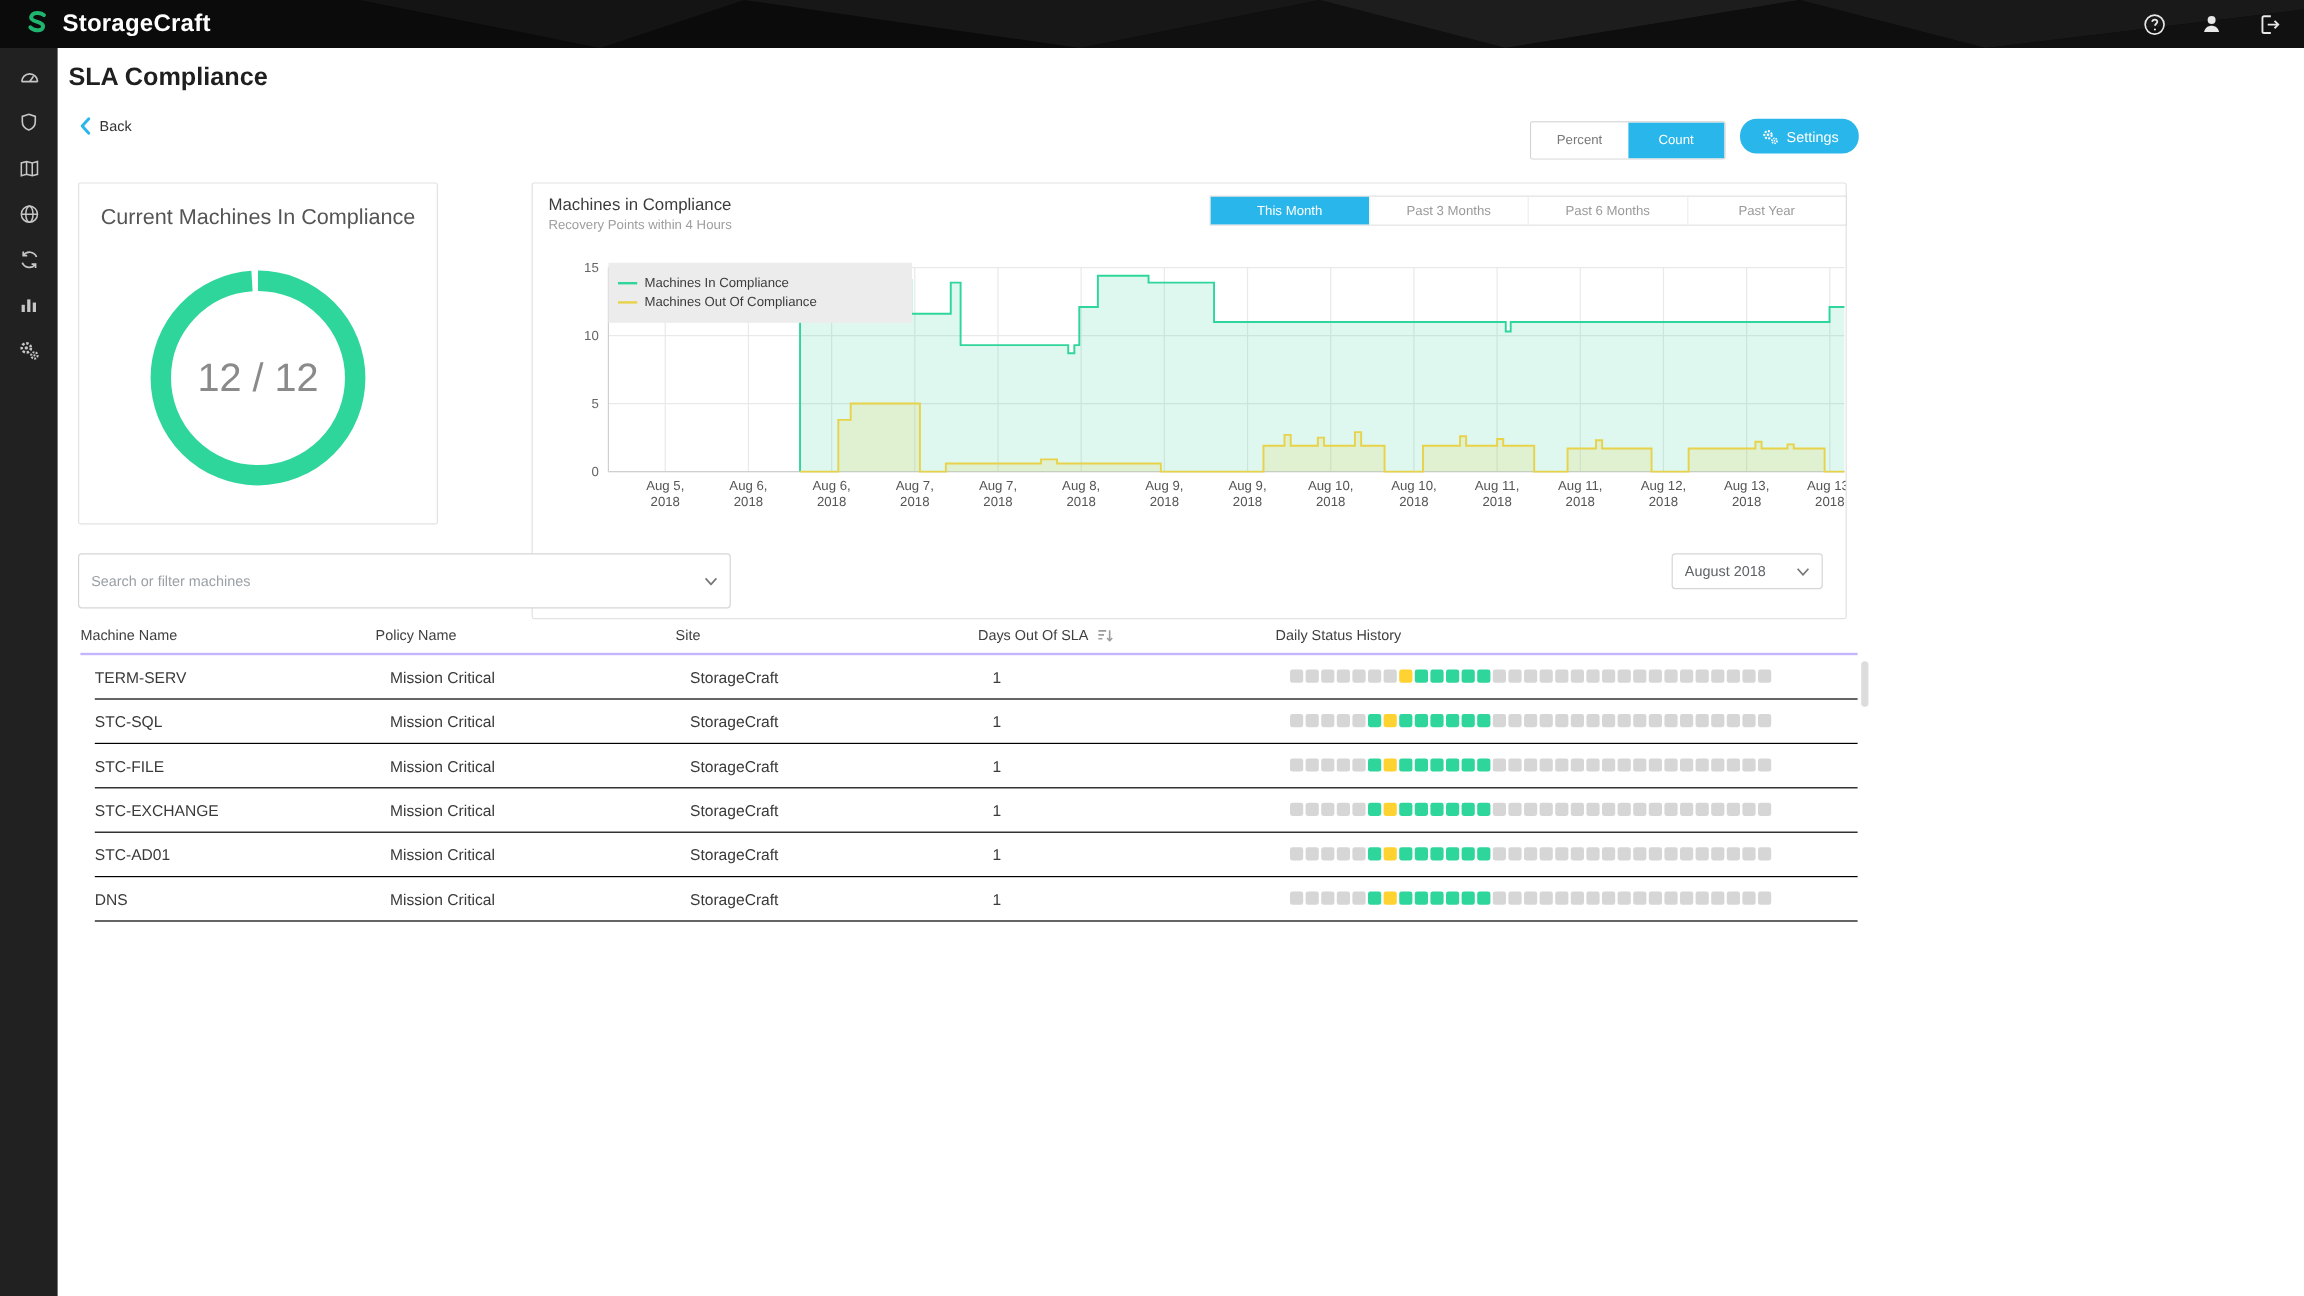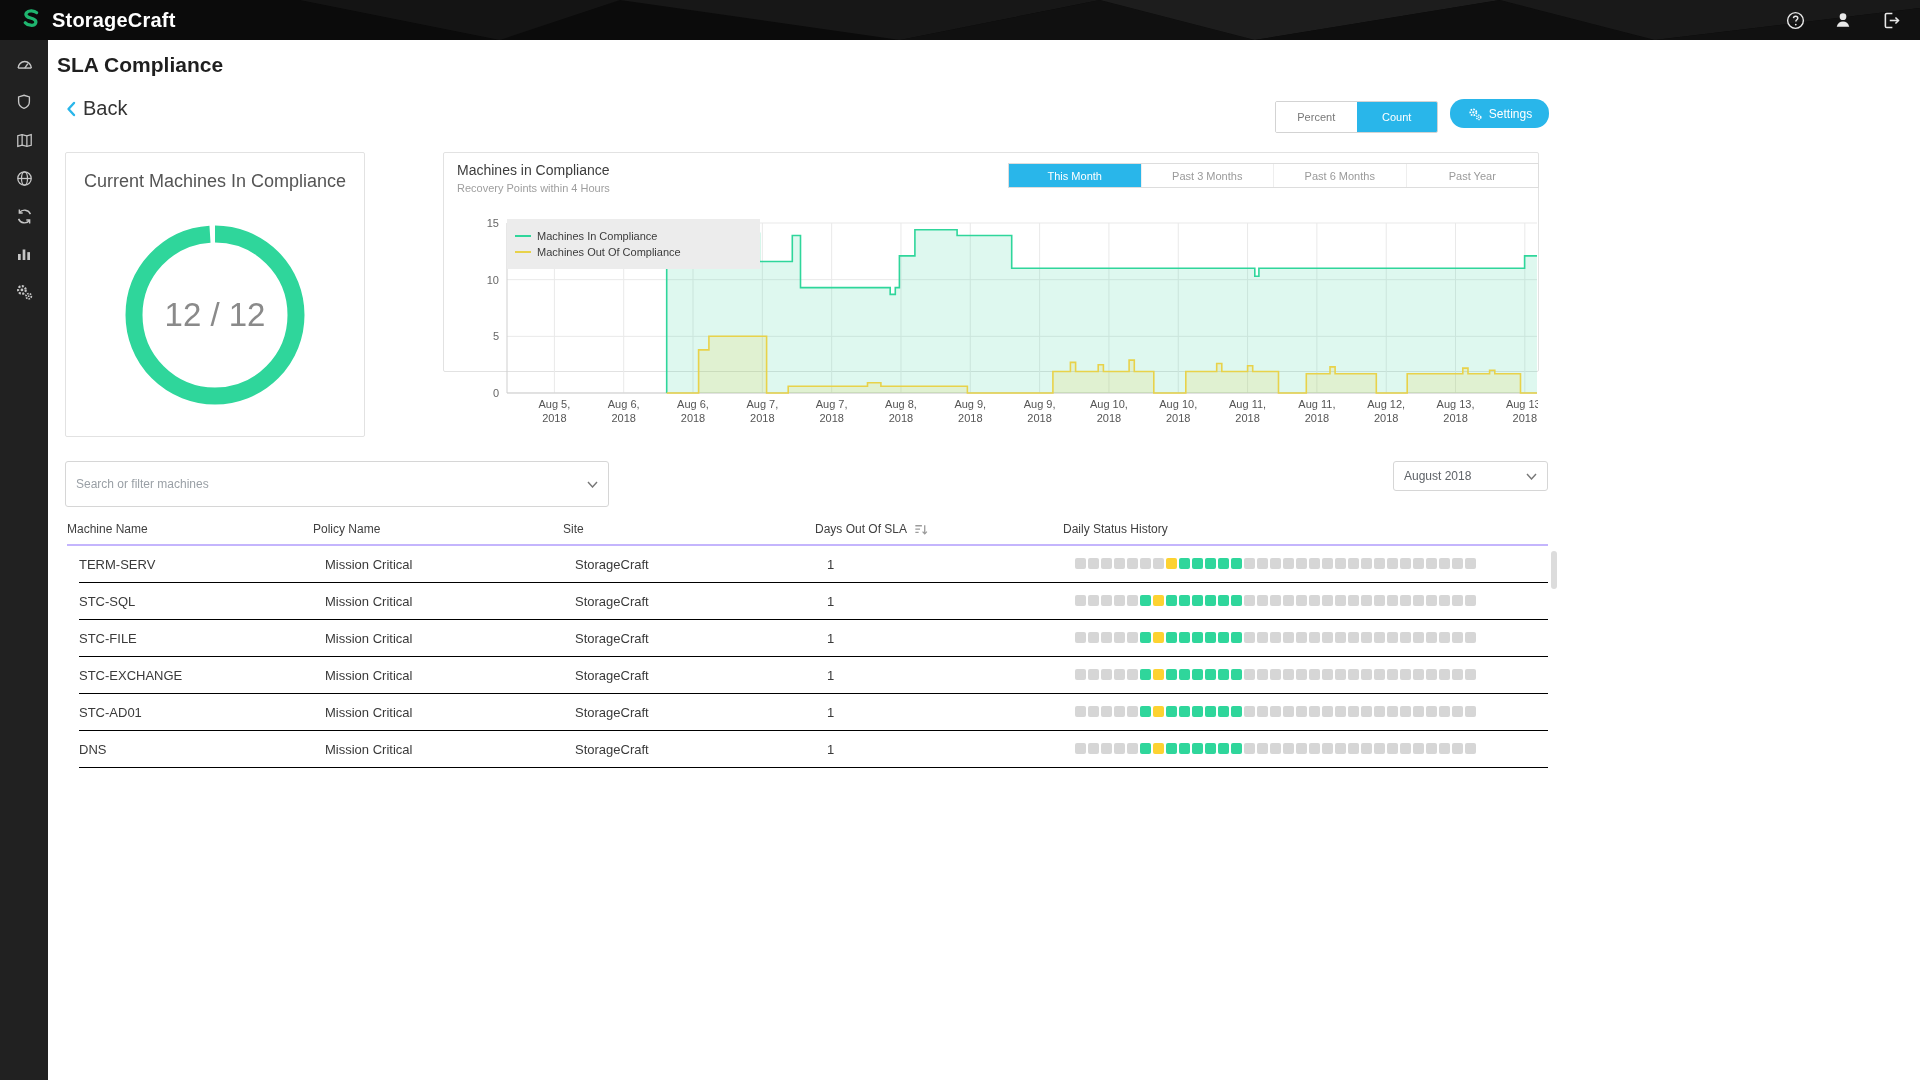--- a/index.html
+++ b/index.html
@@ -18,59 +18,59 @@
 
   
   .sidebar { position:absolute; left:0; top:40px; width:48px; height:1040px; background:#212121;
              display:flex; flex-direction:column; align-items:center; padding-top:5px; z-index:9; }
   .side-btn { width:48px; height:38px; background:none; border:none; color:#c6c6c6; cursor:pointer;
               display:flex; align-items:center; justify-content:center; }
 
   
   .page-title { position:absolute; left:57px; top:53px; font-size:21px; font-weight:700; color:#1f1f1f; }
   .back-link { position:absolute; left:66px; top:97px; display:flex; align-items:center; gap:7px;
-               cursor:pointer; font-size:20px; color:#333; }
+               cursor:pointer; font-size:12px; color:#333; }
 
   .seg { position:absolute; left:1275px; top:101px; width:163px; height:32px; display:flex;
          border:1px solid #d3d3d3; border-radius:2px; overflow:hidden; }
   .seg-btn { flex:1; font-size:11px; background:#fff; color:#787878; border:none; cursor:pointer;
              font-family:inherit; }
   .seg-btn.active { background:var(--accent); color:#fff; }
   .settings-btn { position:absolute; left:1450px; top:99px; width:99px; height:29px; background:var(--accent);
                   color:#fff; border:none; border-radius:14px; font-size:12px; display:flex; align-items:center;
                   justify-content:center; gap:6px; cursor:pointer; font-family:inherit; }
 
   
   .card { position:absolute; background:#fff; border:1px solid #e2e2e2; border-radius:2px; }
   .card-donut { left:65px; top:152px; width:300px; height:285px; }
   .card-donut h2 { font-size:18px; font-weight:400; color:#555; text-align:center; margin-top:18px; }
   .donut-wrap { position:absolute; left:50%; top:72px; transform:translateX(-50%); }
 
-  .card-chart { left:443px; top:152px; width:1096px; height:220px;padding-left:44px; }
+  .card-chart { left:443px; top:152px; width:1096px; height:364px;padding-left:44px; }
   .chart-title { position:absolute; left:13px; top:9px; font-size:14px; font-weight:500; color:#3c3c3c; }
   .chart-subtitle { position:absolute; left:13px; top:29px; font-size:11px; color:#9e9e9e; }
   .range-tabs { position:absolute; right:-1px; top:10px; display:flex; width:531px; height:25px;
                 border:1px solid #ddd;justify-content:flex-end; }
   .range-tab { flex:1; background:#fff; border:none; border-left:1px solid #eee; font-size:11px;
                color:#9a9a9a; cursor:pointer; font-family:inherit; }
   .range-tab:first-child { border-left:none; }
   .range-tab.active { background:var(--accent); color:#fff; }
 
   .chart-wrap { position:absolute; left:18px; top:52px; width:1076px; height:228px; }
   .legend { position:absolute; left:45px; top:14px; width:253px; height:50px; background:#ececec;
             display:flex; flex-direction:column; justify-content:center; gap:4px; padding-left:8px; }
   .legend-item { display:flex; align-items:center; gap:6px; font-size:11px; color:#3c3c3c; }
   .legend-swatch { width:16px; height:2px; }
 
   
   .search-box { position:absolute; left:65px; top:461px; width:544px; height:46px; border:1px solid #d6d6d6;
                 border-radius:3px; display:flex; align-items:center; padding:0 10px; background:#fff; }
   .search-box input { flex:1; border:none; outline:none; font-size:12px; color:#444; font-family:inherit; }
   .search-box input::placeholder { color:#9aa0a6; }
-  .month-select { position:absolute; left:1393px; top:461px; width:155px; height:30px; border:1px solid #d6d6d6;
+  .month-select { position:absolute; left:1393px; top:461px; width:126px; height:30px; border:1px solid #d6d6d6;
                   border-radius:3px; display:flex; align-items:center; justify-content:space-between;
                   padding:0 10px; font-size:12px; color:#5f6368; background:#fff; cursor:pointer; }
 
   
   .mtable { position:absolute; left:67px; top:514px; width:1481px; }
   .thead, .trow { display:grid; grid-template-columns:246px 250px 252px 248px 1fr; align-items:center; }
   .thead { height:32px; color:#404040; font-size:12px; border-bottom:2px solid #c4b5fd; }
   .th { display:flex; align-items:center; gap:6px; }
   .trow { height:37px; font-size:13px; color:#3a3a3a; border-bottom:1px solid #000000; cursor:pointer;margin-left:12px; }
   .square { display:inline-block; width:11px; height:11px; border-radius:2px; margin-right:2px; }

